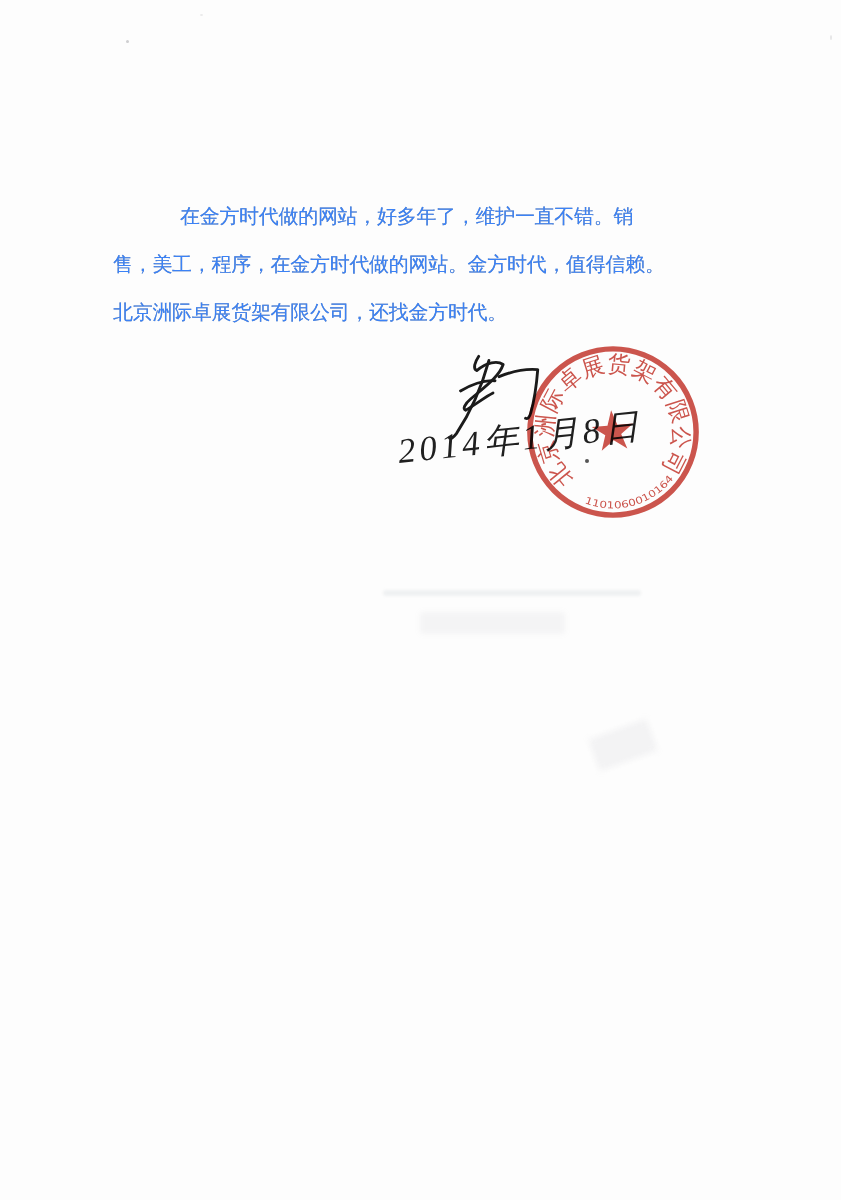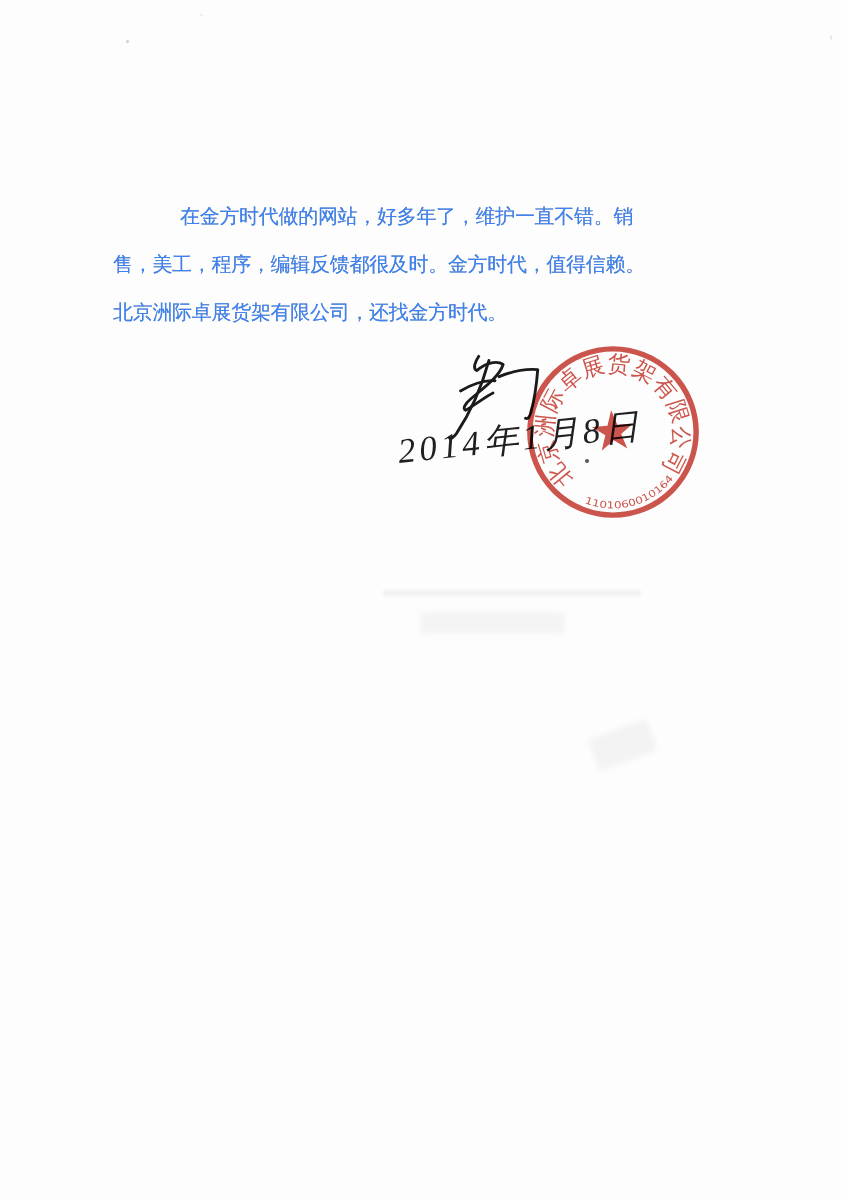--- a/index.html
+++ b/index.html
@@ -94,21 +94,21 @@
   .speck-2 { left: 830px; top: 35px; width: 2px; height: 5px; opacity: .5; }
   .speck-3 { left: 200px; top: 14px; width: 3px; height: 2px; opacity: .4; }
 </style>
 </head>
 <body>
 
 <div class="page">
 
   <div>
     <div class="text-line line-1">在金方时代做的网站，好多年了，维护一直不错。销</div>
-    <div class="text-line line-2">售，美工，程序，编辑反馈都很及时。金方时代，值得信赖。</div>
+    <div class="text-line line-2">售，美工，程序，在金方时代做的网站。金方时代，值得信赖。</div>
     <div class="text-line line-3">北京洲际卓展货架有限公司，还找金方时代。</div>
   </div>
 
   <svg class="signature-svg" viewBox="0 0 120 100">
     <g fill="none" stroke="#1b1b1b" stroke-width="2.8" stroke-linecap="round" stroke-linejoin="round">
       <path d="M 46,10 C 42,16 40,22 44,24 C 54,16 64,14 70,18 C 66,30 52,40 38,52 C 32,57 30,62 33,63 C 42,58 52,50 60,46"></path>
       <path d="M 56,14 C 50,36 40,62 24,86 C 21,90 18,92 17,90"></path>
       <path d="M 28,44 C 40,37 52,33 62,34"></path>
       <path d="M 66,30 C 78,25 92,22 104,23 C 103,36 101,52 97,66 C 96,70 94,72 92,71"></path>
     </g>

